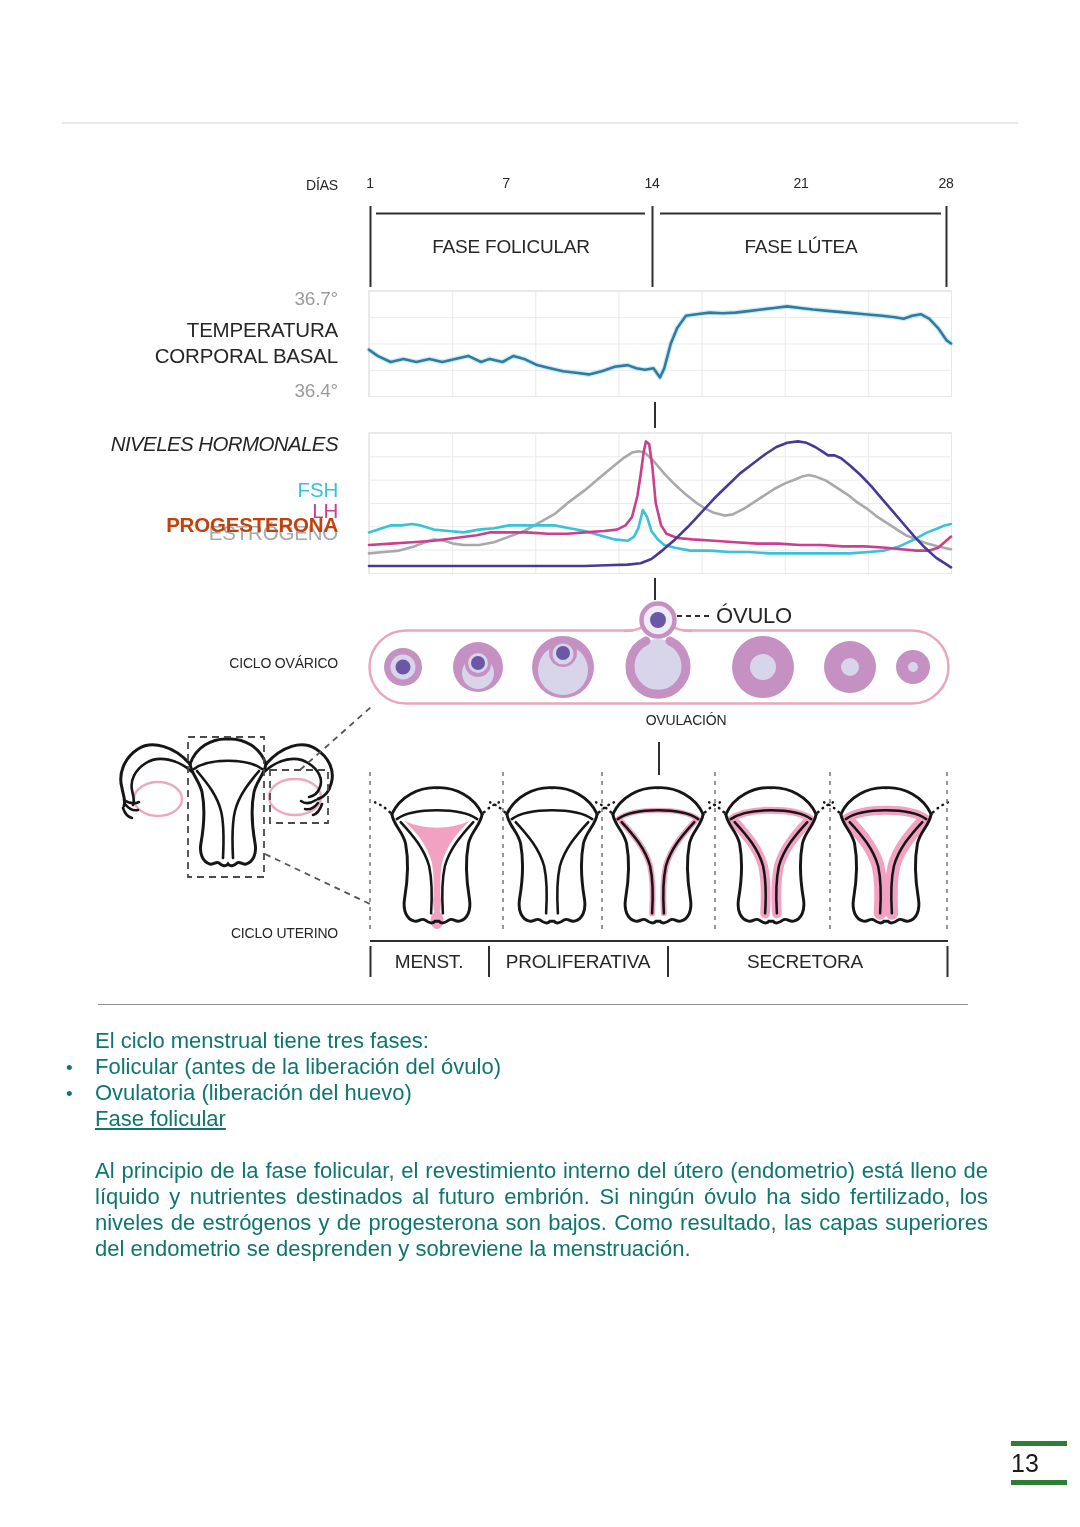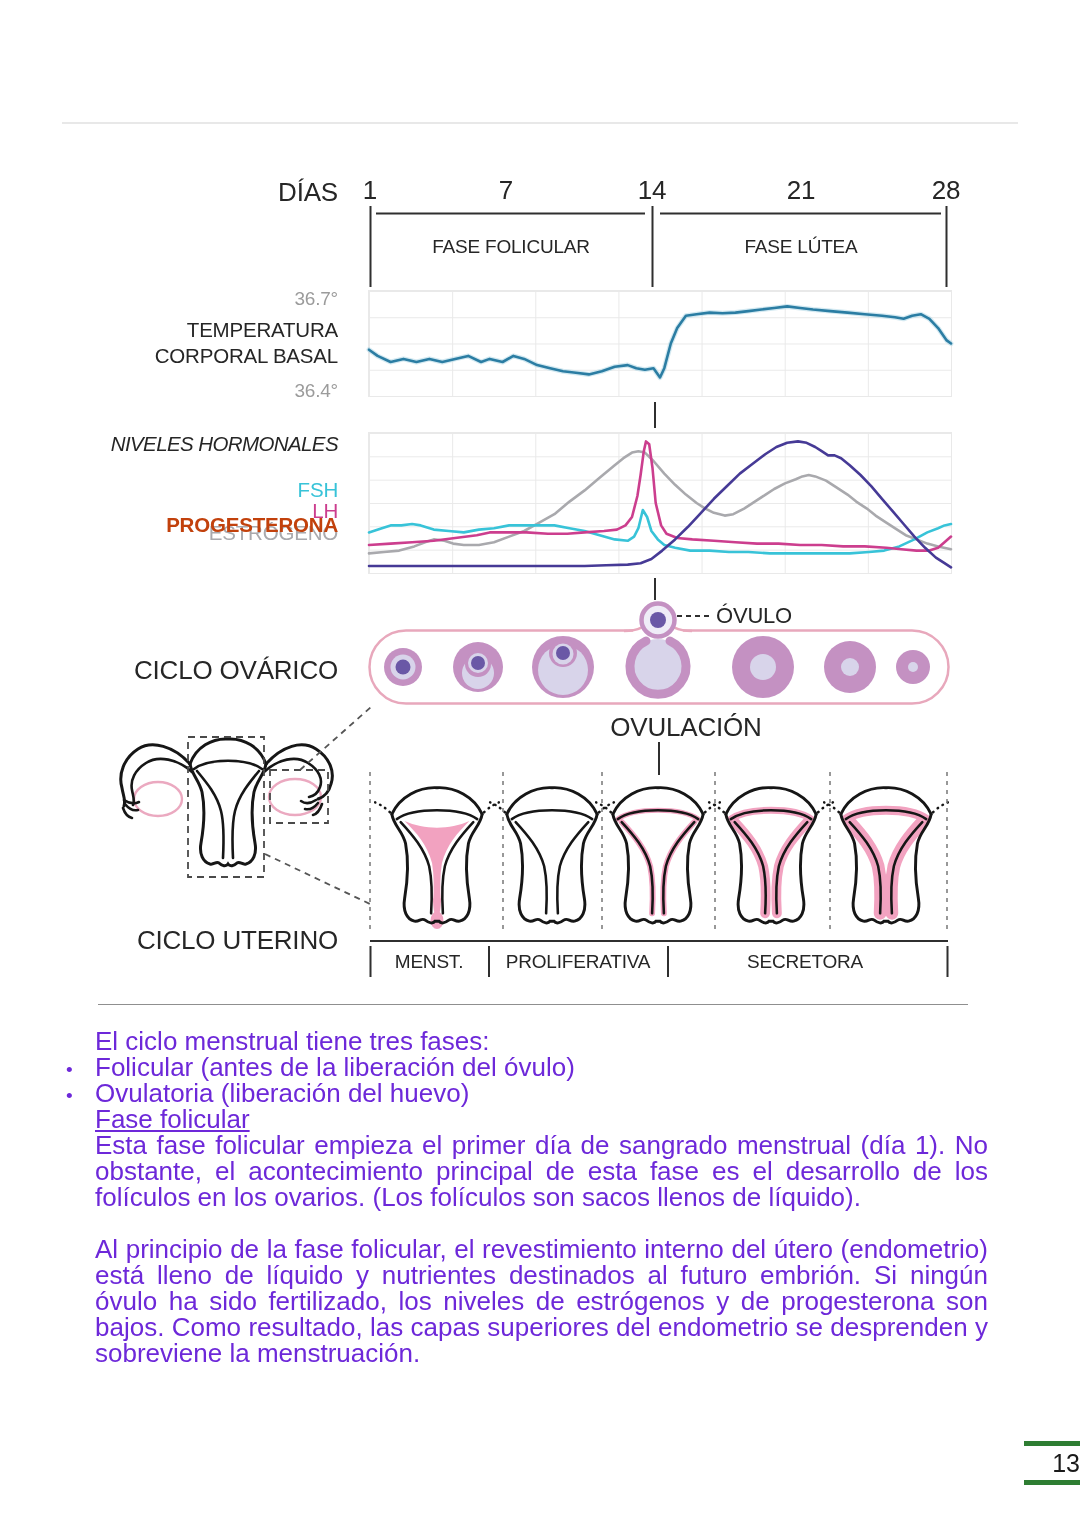--- a/index.html
+++ b/index.html
@@ -18,21 +18,21 @@
   .page{position:relative;width:1080px;height:1527px;background:#fff;overflow:hidden;
         font-family:"Liberation Sans", sans-serif;color:#111;}
   .abs{position:absolute;}
   .rule-top{left:62px;top:122px;width:956px;height:2px;background:#e8e8e8;}
   .rule-mid{left:98px;top:1004px;width:870px;height:1px;background:#8f8f8f;}
 
   
   .flbl{position:absolute;color:var(--lbl);letter-spacing:-0.2px;white-space:nowrap;}
   .r-col{right:742px;text-align:right;}
   .ctr{transform:translateX(-50%);text-align:center;}
-  .fs19{font-size:19px;} .fs20{font-size:20.5px;} .fs21{font-size:26px;} .fs22{font-size:22px;}
+  .fs19{font-size:19px;} .fs20{font-size:20.5px;} .fs21{font-size:14px;} .fs22{font-size:22px;}
   .graytxt{color:var(--gray-lbl);}
   .cond{letter-spacing:-0.6px;font-style:italic;}
 
   
   .chart{position:absolute;border:1px solid var(--grid);
          background-image:linear-gradient(to right,var(--grid) 1px,transparent 1px),
                           linear-gradient(to bottom,var(--grid) 1px,transparent 1px);}
   .chart svg{position:absolute;left:0;top:0;overflow:visible;}
   .chart polyline{fill:none;stroke-linejoin:round;stroke-linecap:round;}
   .halo{stroke:#a8d3e4;stroke-width:5;opacity:.5;}
@@ -55,32 +55,32 @@
   .sw13{stroke-width:13;} .sw9{stroke-width:9;}
   .ovary{stroke:#eba9c0;stroke-width:2.4;fill:none;}
   .drect{stroke:#4a4a4a;stroke-width:1.8;stroke-dasharray:7 5;fill:none;}
   .usvg{position:absolute;overflow:visible;}
 
   
   .band-border{fill:#fff;stroke:var(--band);stroke-width:2.5;}
   .mv{fill:var(--mauve);} .fl{fill:var(--fluid);} .nc{fill:var(--nucleus);}
 
   
-  .text-block{position:absolute;left:95px;top:1028px;width:893px;font-size:26px;line-height:26px;color:#6d28d9;}
+  .text-block{position:absolute;left:95px;top:1028px;width:893px;font-size:22px;line-height:26px;color:#0f766e;}
   .text-block p{margin:0;text-align:justify;}
   .bullet-row{position:relative;}
   .bullet-row .dot{position:absolute;left:-29px;top:0;}
   .bullet-row .dot::before{content:"\2022";font-size:19px;}
   .heading-u{text-decoration:underline;}
   .gap{height:26px;}
 
   
-  .pagenum{position:absolute;right:0;top:1441px;width:56px;border-top:5px solid var(--green);
+  .pagenum{position:absolute;right:13px;top:1441px;width:56px;border-top:5px solid var(--green);
            border-bottom:5px solid var(--green);height:34px;display:flex;align-items:center;
-           justify-content:flex-end;font-size:25px;color:#1a1a1a;}
+           justify-content:flex-start;font-size:25px;color:#1a1a1a;}
 </style>
 </head>
 <body>
 
 <div class="page">
 
   <div class="abs rule-top"></div>
 
   <svg width="0" height="0" style="position:absolute">
     <defs>
@@ -279,21 +279,20 @@
     <p>El ciclo menstrual tiene tres fases:</p>
     <div class="bullet-row">
       <span class="dot"></span>
       <span>Folicular (antes de la liberación del óvulo)</span>
     </div>
     <div class="bullet-row">
       <span class="dot"></span>
       <span>Ovulatoria (liberación del huevo)</span>
     </div>
     <div class="heading-u">Fase folicular</div>
-    <p>Esta fase folicular empieza el primer día de sangrado menstrual (día 1). No obstante, el acontecimiento principal de esta fase es el desarrollo de los folículos en los ovarios. (Los folículos son sacos llenos de líquido).</p>
     <div class="gap"></div>
     <p>Al principio de la fase folicular, el revestimiento interno del útero (endometrio) está lleno de líquido y nutrientes destinados al futuro embrión. Si ningún óvulo ha sido fertilizado, los niveles de estrógenos y de progesterona son bajos. Como resultado, las capas superiores del endometrio se desprenden y sobreviene la menstruación.</p>
   </div>
 
   <div class="pagenum">
     <span>13</span>
   </div>
 
 </div>
 

